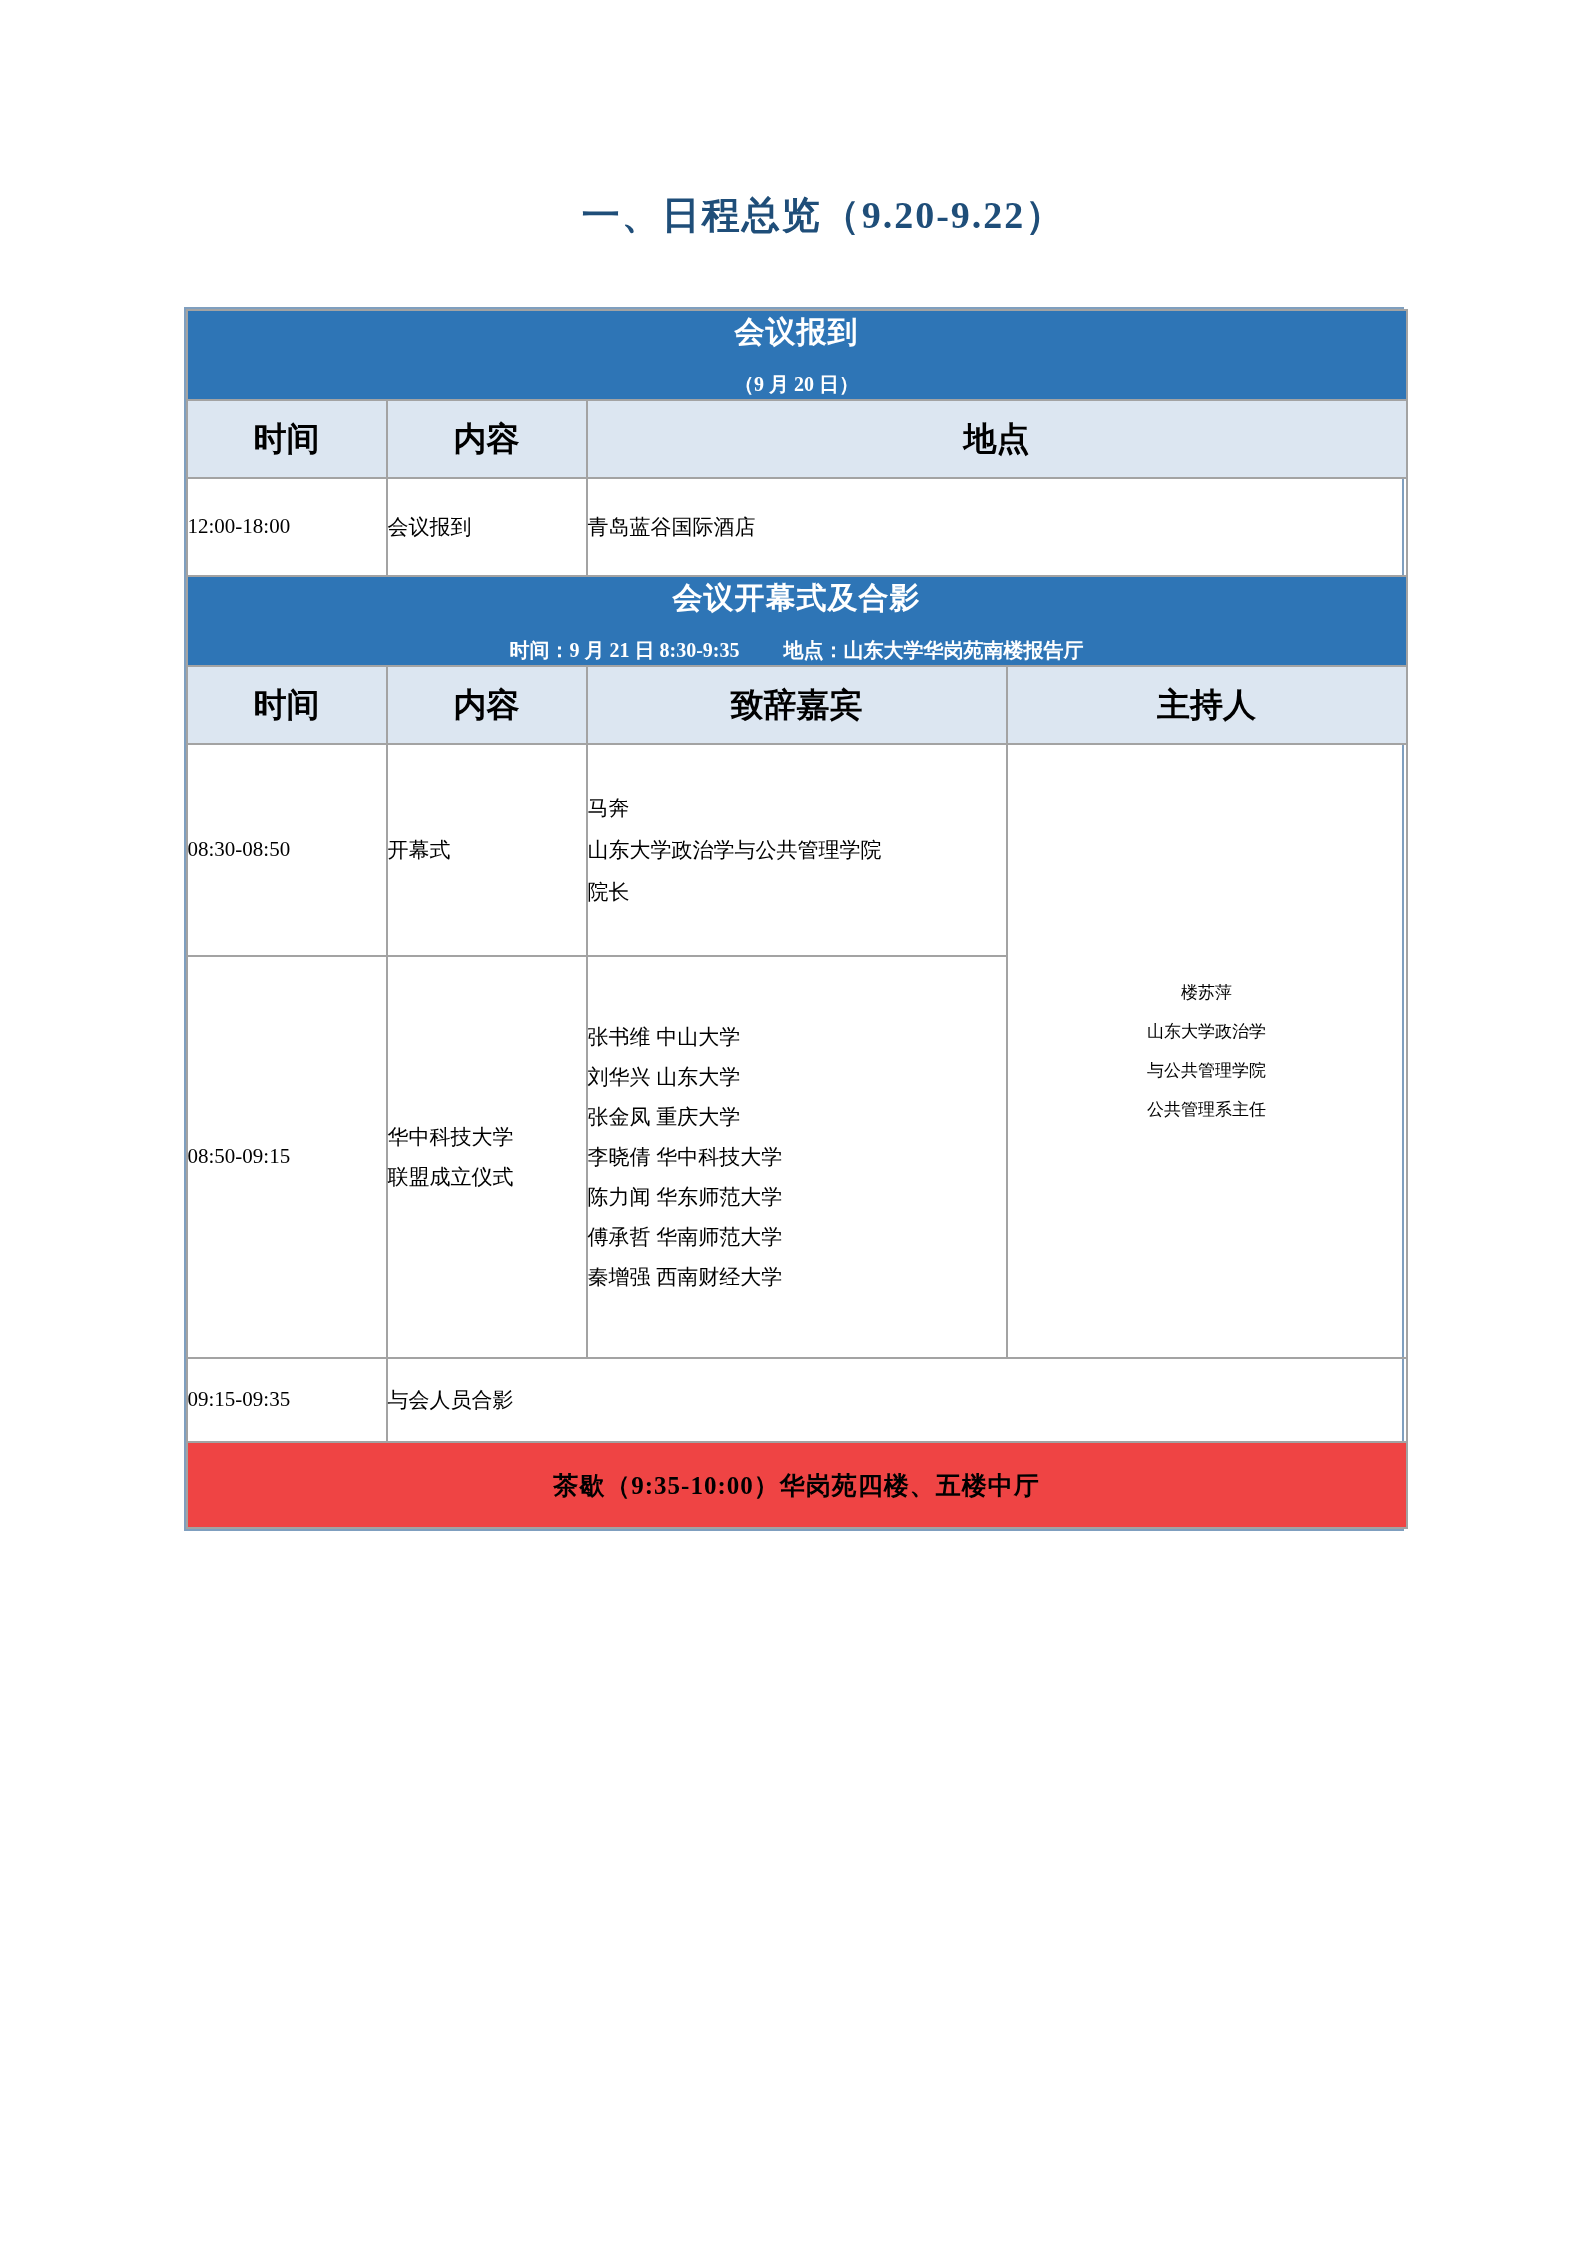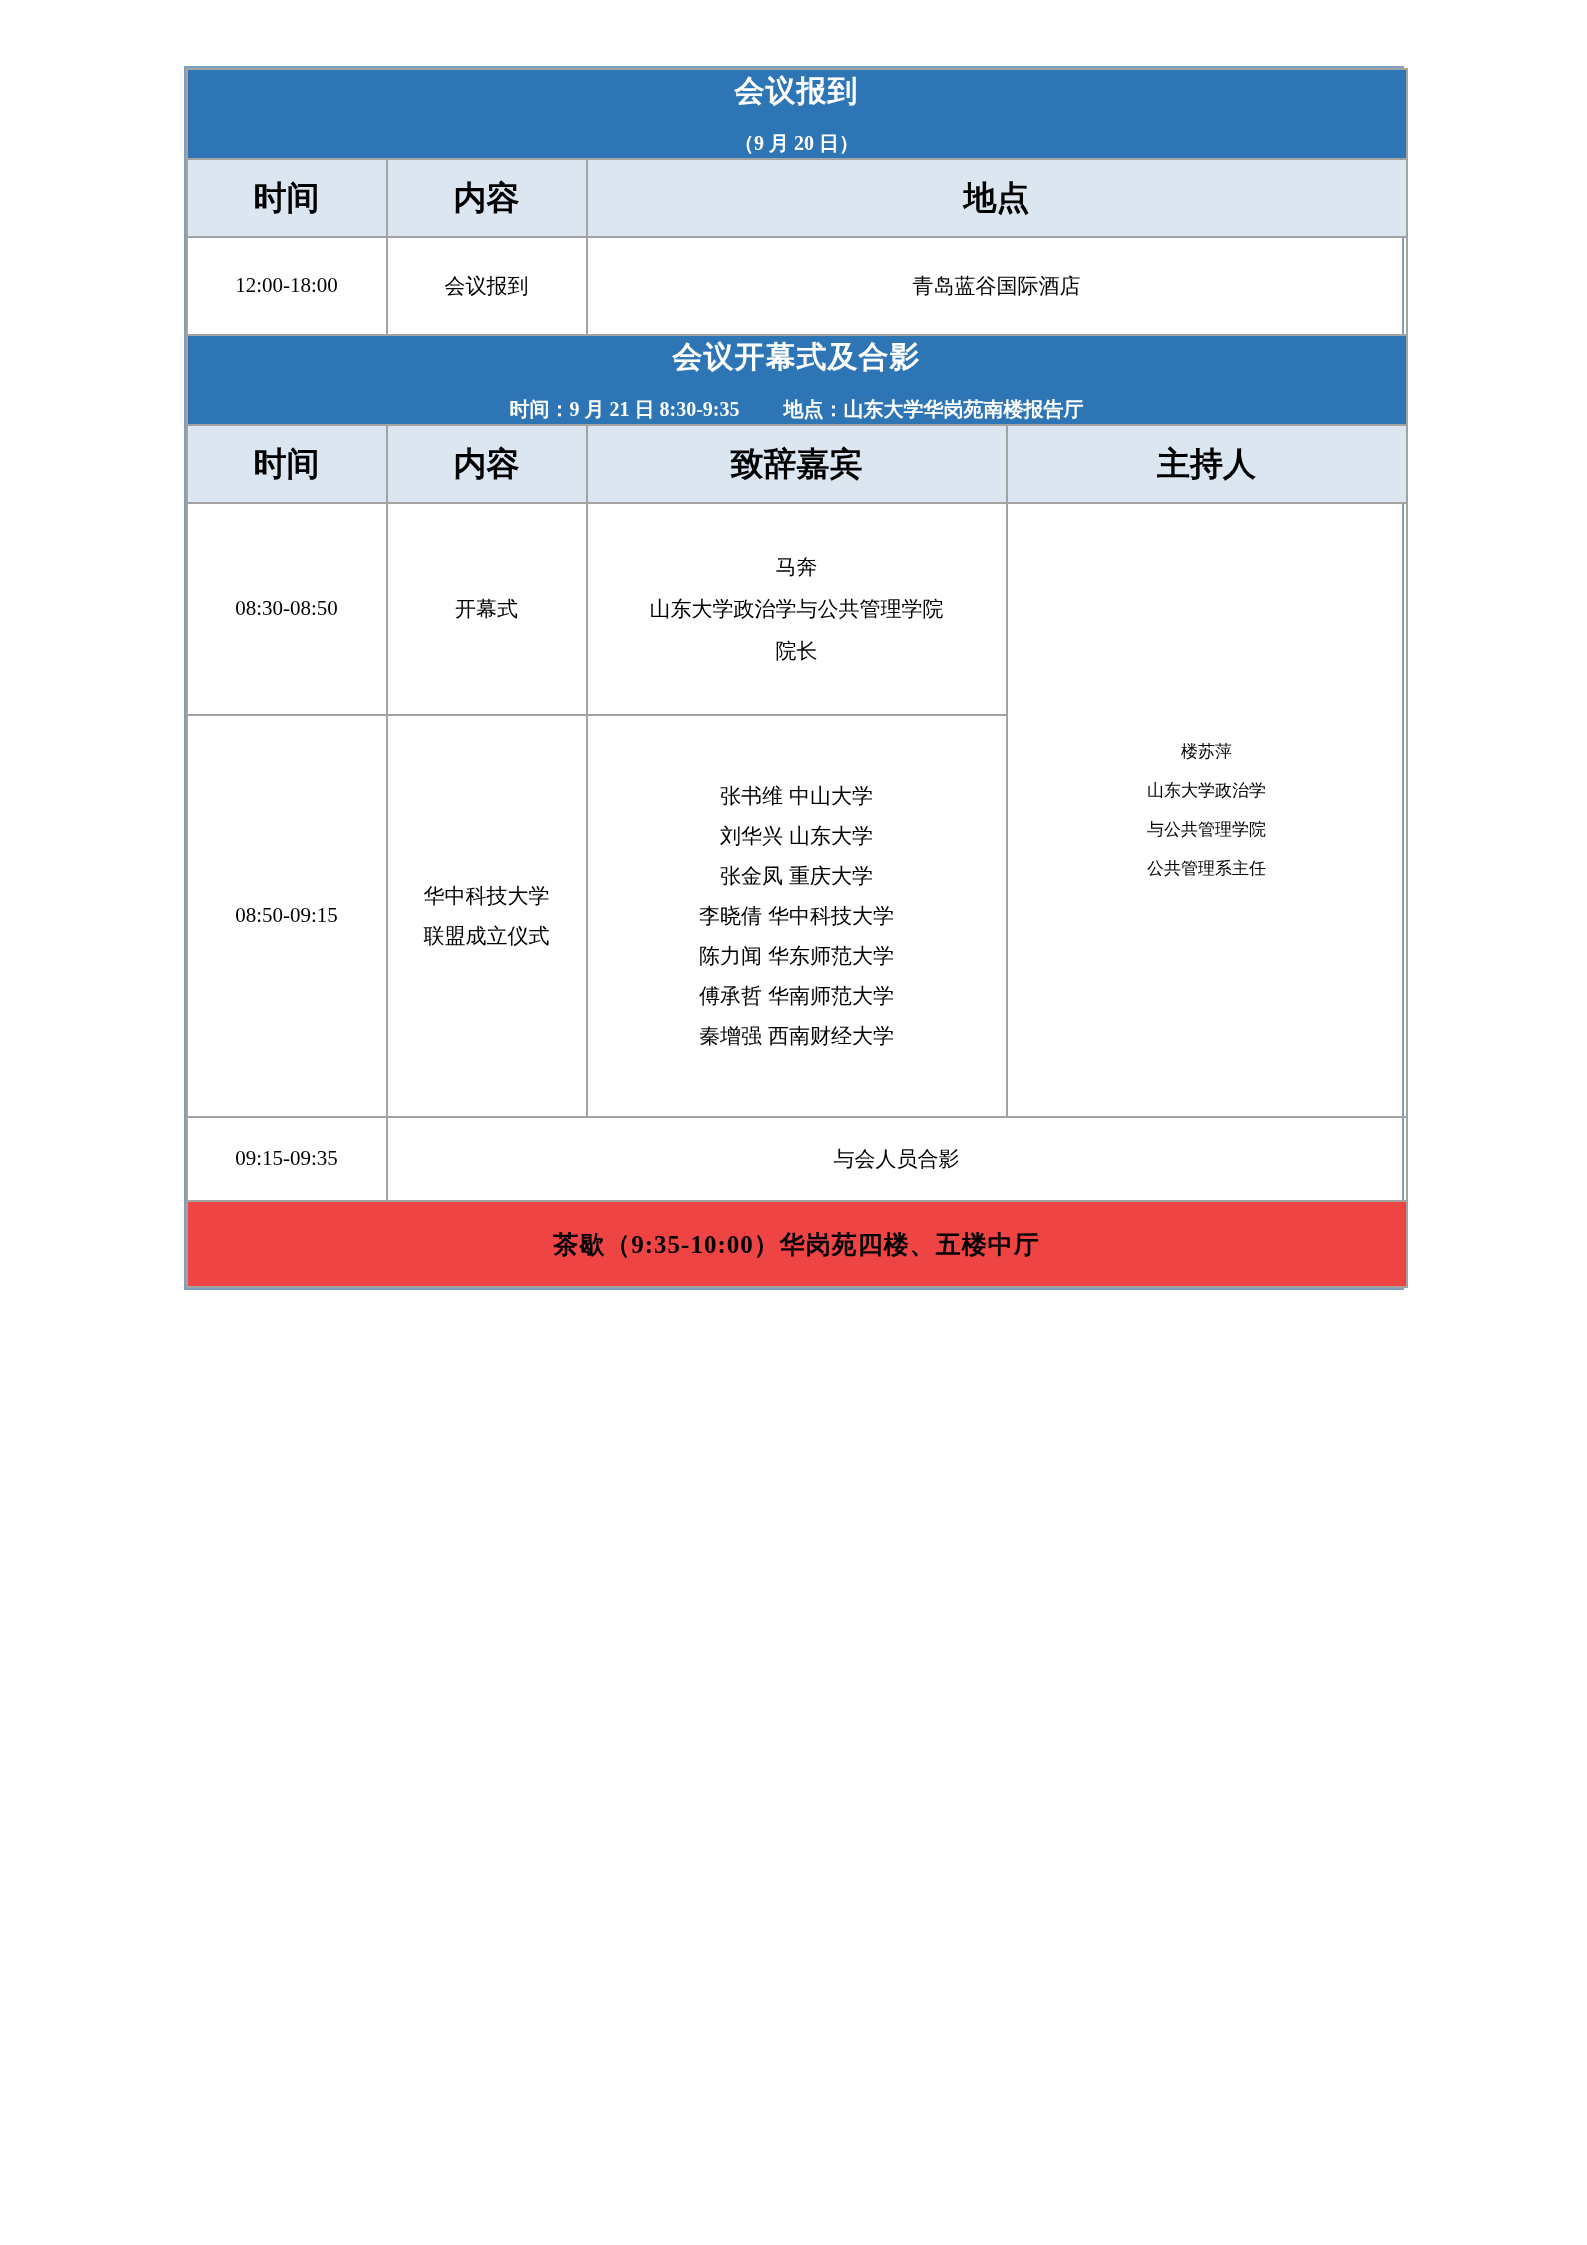--- a/index.html
+++ b/index.html
@@ -74,21 +74,20 @@
   }
   .hdr td {
     background: #dce6f1;
     text-align: center;
     font-weight: bold;
     font-size: 33px;
     height: 76px;
     font-family: "Liberation Serif", serif;
   }
   .cell {
-    text-align: center;
     font-size: 21px;
     font-family: "Liberation Sans", sans-serif;
     line-height: 1.9;
     padding: 18px 8px;
   }
   .cell.time {
     font-family: "Liberation Serif", serif;
     font-size: 21px;
   }
   .cell.small-line {
@@ -115,20 +114,21 @@
   .cw-time { width: 200px; }
   .cw-content { width: 200px; }
   .cw-guest { width: 420px; }
   .cw-host { width: 400px; }
 </style>
 </head>
 <body>
 
 <div class="page">
 
+  <h1 class="doc-title">一、日程总览（9.20-9.22）</h1>
 
   <div class="table-wrap">
     <table class="sched">
       <colgroup>
         <col class="cw-time">
         <col class="cw-content">
         <col class="cw-guest">
         <col class="cw-host">
       </colgroup>
       <tbody>

